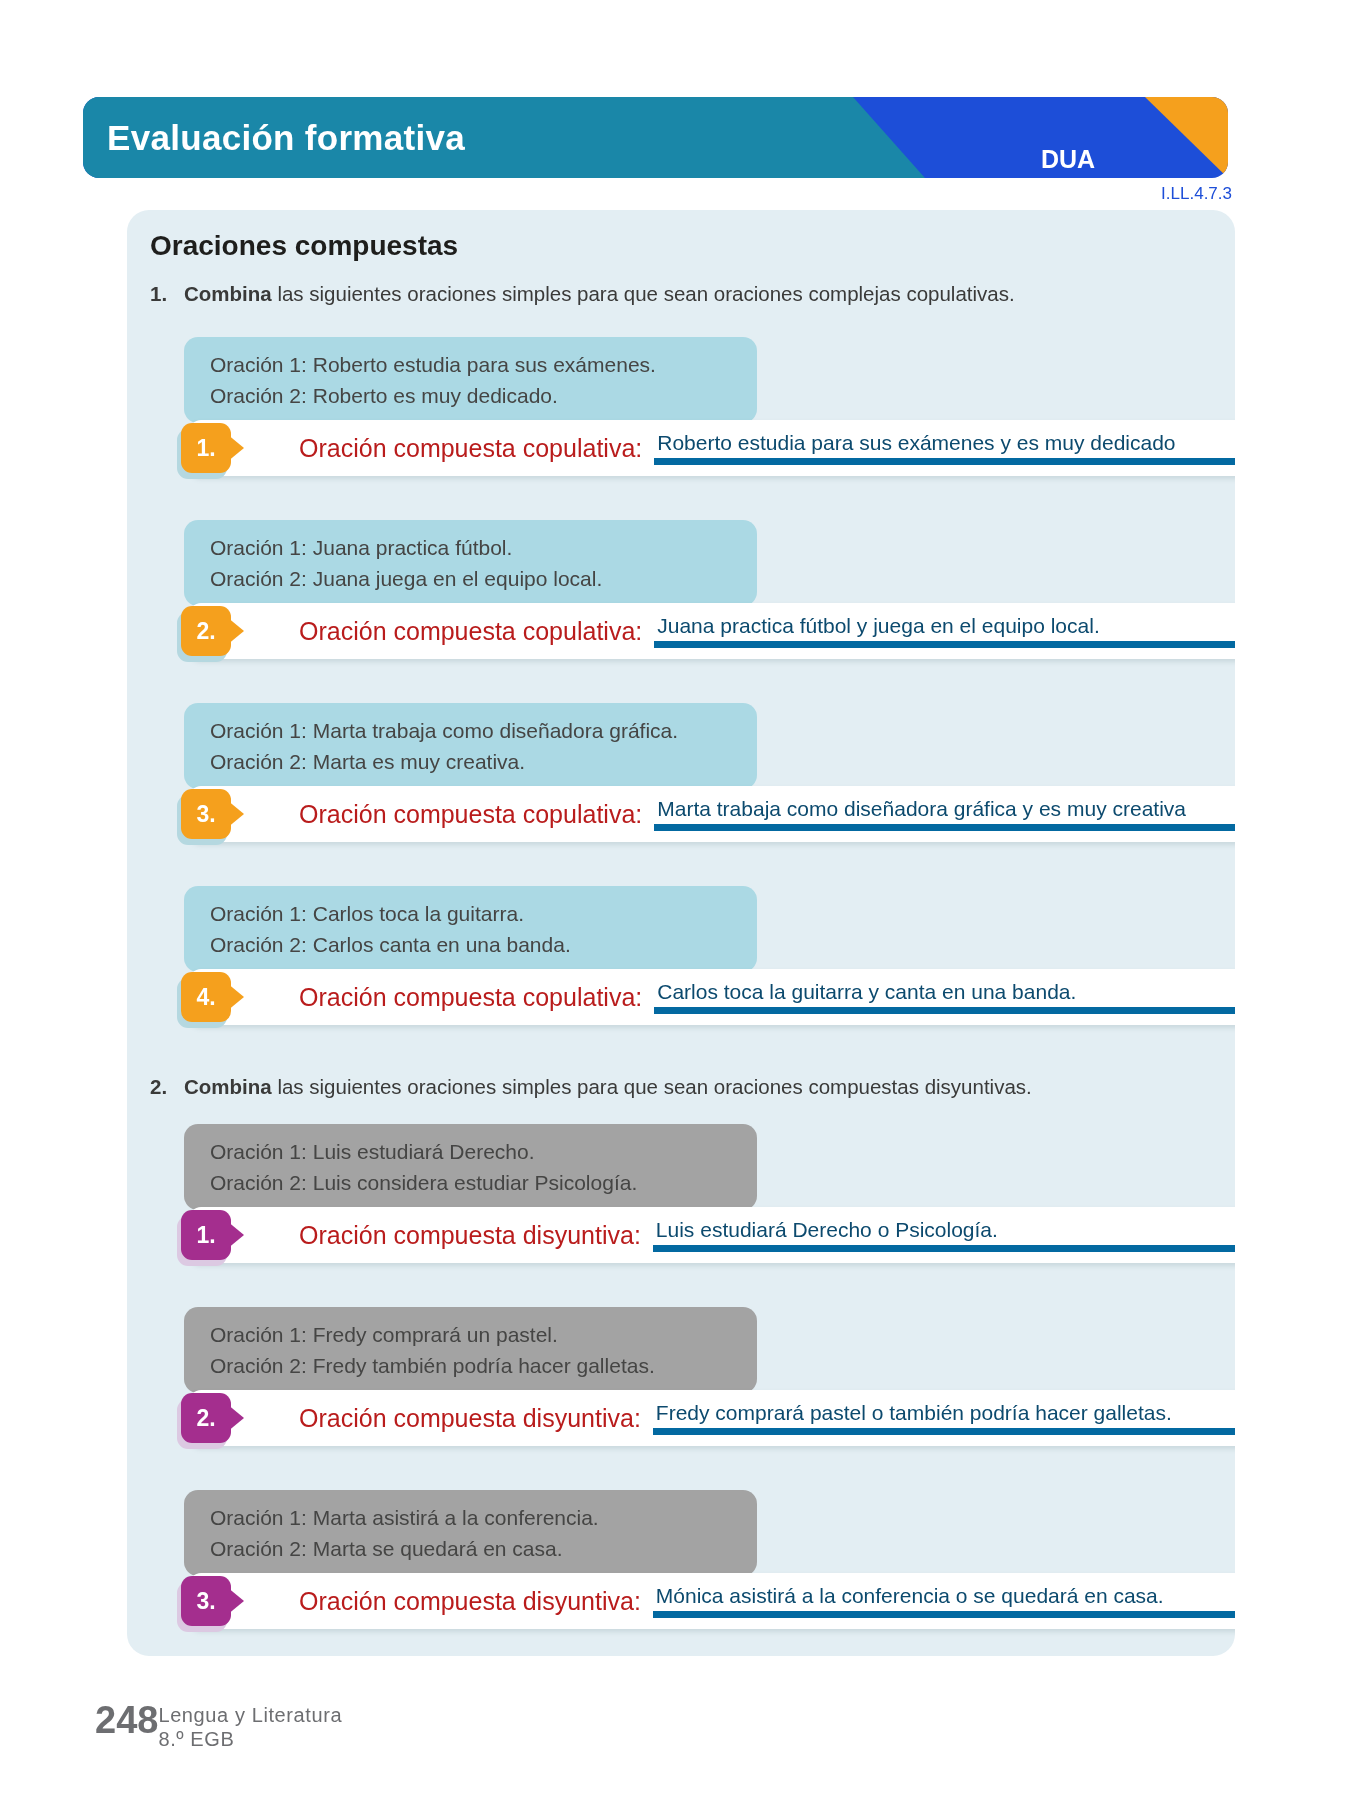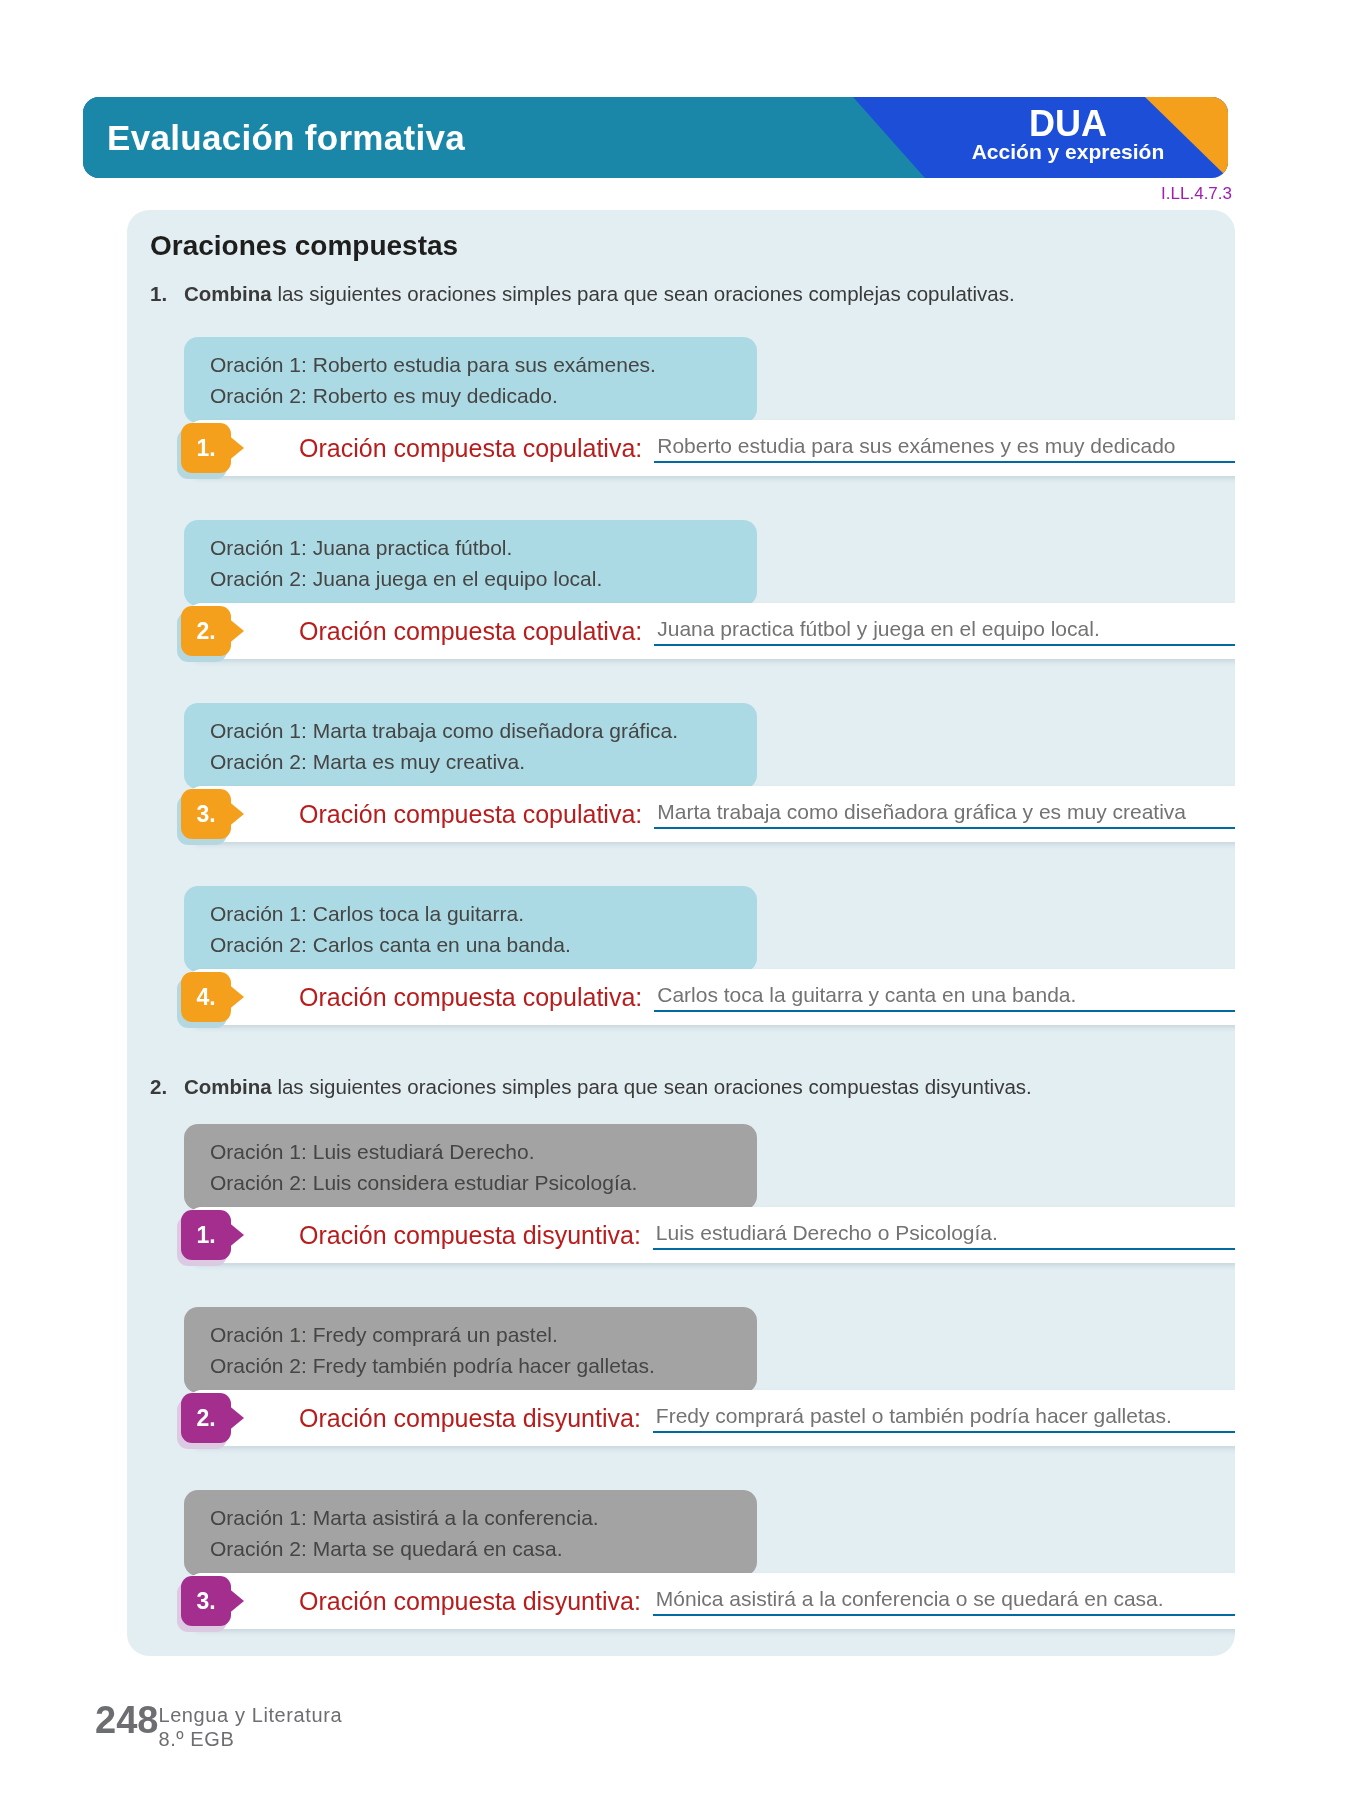--- a/index.html
+++ b/index.html
@@ -23,25 +23,25 @@
     clip-path:polygon(1062px 0, 100% 0, 100% 100%);
   }
   .header-title {
     position:absolute; left:24px; top:50%; transform:translateY(-50%);
     color:#ffffff; font-size:35px; font-weight:700; letter-spacing:0.3px;
   }
   .dua-block {
     position:absolute; left:840px; top:11px; width:290px; text-align:center;
     color:#ffffff;
   }
-  .dua-title { font-size:36px; font-weight:700; line-height:31px; }
+  .dua-title { font-size:25px; font-weight:700; line-height:31px;margin-top:36px; }
   .dua-subtitle { font-size:21px; font-weight:700; line-height:26px; }
   .ref-code {
     position:absolute; top:184px; right:118px;
-    color:#a21caf; font-size:17px;
+    color:#1d4ed8; font-size:17px;
   }
 
   
   .panel {
     position:absolute; left:83px; top:210px; width:1108px; height:1446px;
     background:#e3eef3; border-radius:22px; overflow:hidden;margin-left:44px;
   }
   .section-title {
     margin:20px 0 0 23px; font-size:28px; font-weight:700; color:#1e1e1c;
   }
@@ -66,22 +66,22 @@
 
   .answer-bar {
     position:relative; margin:-3px 0 0 5px; width:1073px; height:56px;
     background:#ffffff; border-radius:12px;
     box-shadow:0 3px 5px rgba(90,120,130,0.18);
     display:flex; align-items:center; padding-left:110px;
   }
   .answer-label { font-size:25px; color:#b91c1c; white-space:nowrap; margin-right:12px; }
   .answer-text {
     flex:1; margin-right:26px; padding:0 0 3px 3px;
-    color:#737373; font-size:21px; line-height:24px; white-space:nowrap;
-    border-bottom:2px solid #0369a1; overflow:hidden;
+    color:#0c4a6e; font-size:21px; line-height:24px; white-space:nowrap;
+    border-bottom:7px solid #0369a1; overflow:hidden;
   }
 
   .badge {
     position:absolute; left:-8px; top:50%; transform:translateY(-50%);
     width:50px; height:50px; border-radius:11px; z-index:2;
     display:flex; align-items:center; justify-content:center;
     color:#ffffff; font-weight:700; font-size:23px;
   }
   .badge::after {
     content:""; position:absolute; left:46px; top:50%; transform:translateY(-50%);

